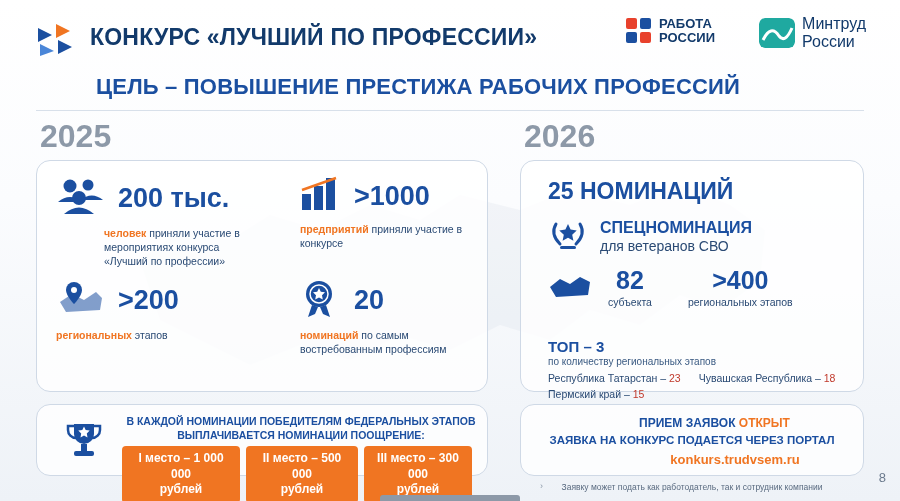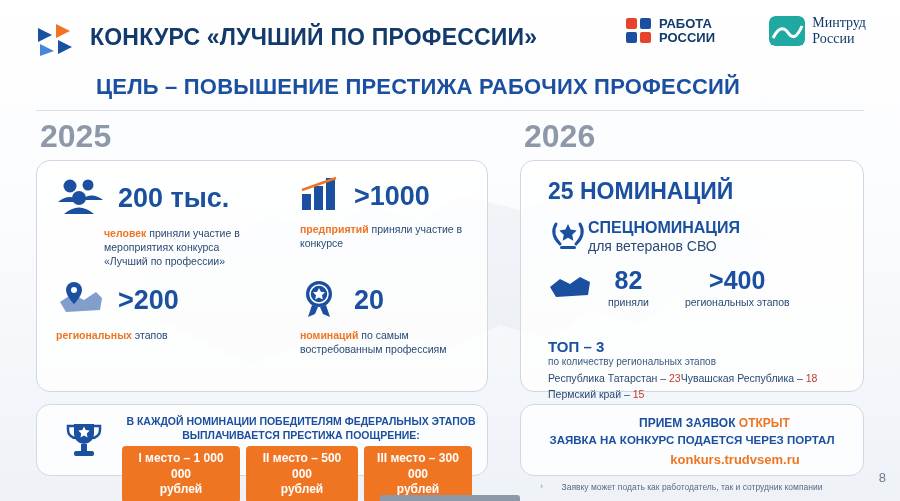--- a/index.html
+++ b/index.html
@@ -25,21 +25,21 @@
   .logo-mark { position: absolute; left: 36px; top: 22px; width: 44px; height: 34px; }
   .main-title {
     position: absolute; left: 90px; top: 24px;
     font-size: 23px; font-weight: bold; color: #123a6b; letter-spacing: .2px;
   }
   .rr-logo { position: absolute; right: 185px; top: 17px; display: flex; align-items: center; gap: 7px; }
   .rr-mark { width: 26px; height: 26px; position: relative; }
   .rr-text { font-size: 13px; font-weight: bold; color: #123a6b; line-height: 1.05; }
   .mt-logo { position: absolute; right: 34px; top: 15px; display: flex; align-items: center; gap: 7px; }
   .mt-mark { width: 36px; height: 30px; border-radius: 6px; overflow: hidden; position: relative; }
-  .mt-text { font-size: 14px; color: #123a6b; line-height: 1.15; font-family: Liberation Serif, serif; }
+  .mt-text { font-size: 16px; color: #123a6b; line-height: 1.15; }
 
   .subtitle {
     position: absolute; left: 96px; top: 74px;
     font-size: 22px; font-weight: bold; color: #1b4fa0; letter-spacing: .2px;
   }
   .rule { position: absolute; left: 36px; top: 110px; width: 828px; height: 1px; background: #d8e0ea; }
 
   .year { position: absolute; font-size: 32px; font-weight: bold; color: #8d99a8; }
   .year-left { left: 40px; top: 118px; }
   .year-right { left: 524px; top: 118px; }
@@ -61,21 +61,21 @@
   
   .c1 { left: 56px; top: 176px; width: 210px; }
   .c2 { left: 300px; top: 176px; width: 175px; }
   .c3 { left: 56px; top: 278px; width: 210px; }
   .c4 { left: 300px; top: 278px; width: 175px; }
   .cell .row { display: flex; align-items: center; gap: 12px; }
   .cell .svgbox { flex: 0 0 auto; }
 
   
   .nom-title { position: absolute; left: 548px; top: 178px; font-size: 23px; font-weight: bold; color: #1b4fa0; }
-  .spec { position: absolute; left: 548px; top: 218px; display: flex; align-items: center; }
+  .spec { position: absolute; left: 548px; top: 218px; display: flex; align-items: center; gap: 12px; }
   .spec-t1 { font-size: 16px; font-weight: bold; color: #1b4fa0; }
   .spec-t2 { font-size: 14px; color: #2a4a74; }
   .rnums { position: absolute; left: 548px; top: 268px; display: flex; align-items: center; gap: 16px; }
   .rnum-block { text-align: center; }
   .rnum { font-size: 25px; font-weight: bold; color: #1b4fa0; line-height: 1; }
   .rnum-cap { font-size: 10.5px; color: #2a4a74; margin-top: 3px; }
   .top3 { position: absolute; left: 548px; top: 322px; width: 300px; margin-top: 16px; }
   .top3-h { font-size: 15px; font-weight: bold; color: #1b4fa0; }
   .top3-sub { font-size: 10px; color: #3a5a82; margin-top: 1px; }
   .top3-list { margin-top: 4px; font-size: 10.5px; color: #2a4a74; line-height: 1.5; }
@@ -244,33 +244,33 @@
   </div>
 
   <div class="rnums">
     <span>
       <svg width="44" height="34" viewBox="0 0 44 34">
         <path d="M2,18 L12,10 L22,15 L32,8 L42,13 L40,26 L8,28 Z" fill="#1b4fa0"></path>
       </svg>
     </span>
     <span class="rnum-block">
       <span class="rnum">82</span>
-      <div class="rnum-cap">приняли</div>
+      <div class="rnum-cap">субъекта</div>
     </span>
     <span class="rnum-block" style="margin-left:20px;">
       <span class="rnum">&gt;400</span>
       <div class="rnum-cap">региональных этапов</div>
     </span>
   </div>
 
   <div class="top3">
     <div class="top3-h">ТОП – 3</div>
     <div class="top3-sub">по количеству региональных этапов</div>
     <div class="top3-list">
-      <div style="display:flex; gap:0;">
+      <div style="display:flex; gap:18px;">
         <span>
           <span>Республика Татарстан –</span>
           <span class="val">23</span>
         </span>
         <span>
           <span>Чувашская Республика –</span>
           <span class="val">18</span>
         </span>
       </div>
       <div>
@@ -288,21 +288,21 @@
       <path d="M12,6 h20 v10 a10,10 0 0 1 -20,0 z" fill="#1b4fa0"></path>
       <path d="M12,8 h-6 v4 a8,8 0 0 0 8,8" stroke="#1b4fa0" stroke-width="2.5" fill="none"></path>
       <path d="M32,8 h6 v4 a8,8 0 0 1 -8,8" stroke="#1b4fa0" stroke-width="2.5" fill="none"></path>
       <rect x="19" y="26" width="6" height="7" fill="#1b4fa0"></rect>
       <rect x="12" y="33" width="20" height="5" rx="2" fill="#1b4fa0"></rect>
       <path d="M22,8.5 l1.7,3.6 4,.5 -2.9,2.8 .7,4 -3.5,-1.9 -3.5,1.9 .7,-4 -2.9,-2.8 4,-.5 z" fill="#ffffff"></path>
     </svg>
   </span>
   <div class="bl-text">
     <div>В КАЖДОЙ НОМИНАЦИИ ПОБЕДИТЕЛЯМ ФЕДЕРАЛЬНЫХ ЭТАПОВ</div>
-    <div>ВЫПЛАЧИВАЕТСЯ ПРЕСТИЖА ПООЩРЕНИЕ:</div>
+    <div>ВЫПЛАЧИВАЕТСЯ НОМИНАЦИИ ПООЩРЕНИЕ:</div>
   </div>
   <div class="prizes">
     <div class="prize p1">
       <div>I место – 1 000 000</div>
       <div>рублей</div>
     </div>
     <div class="prize p2">
       <div>II место – 500 000</div>
       <div>рублей</div>
     </div>

